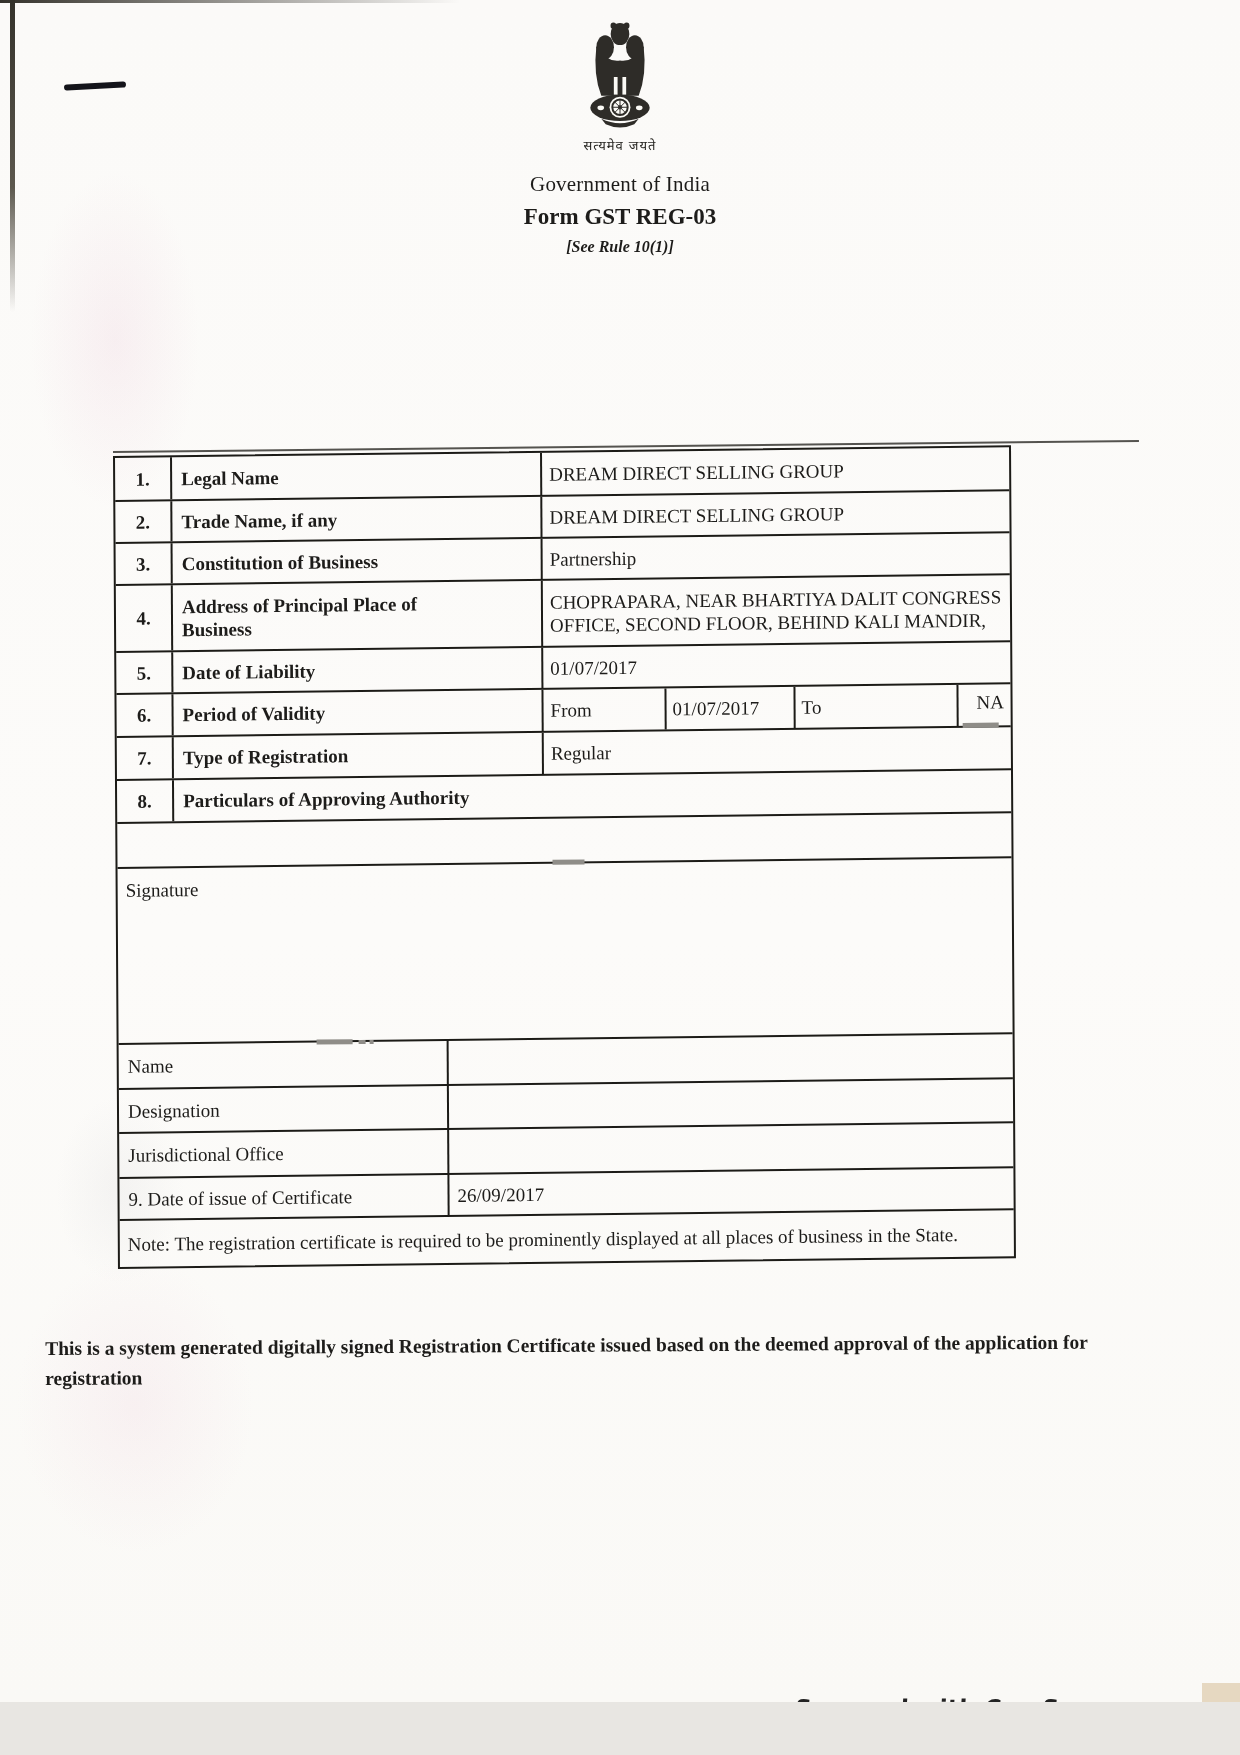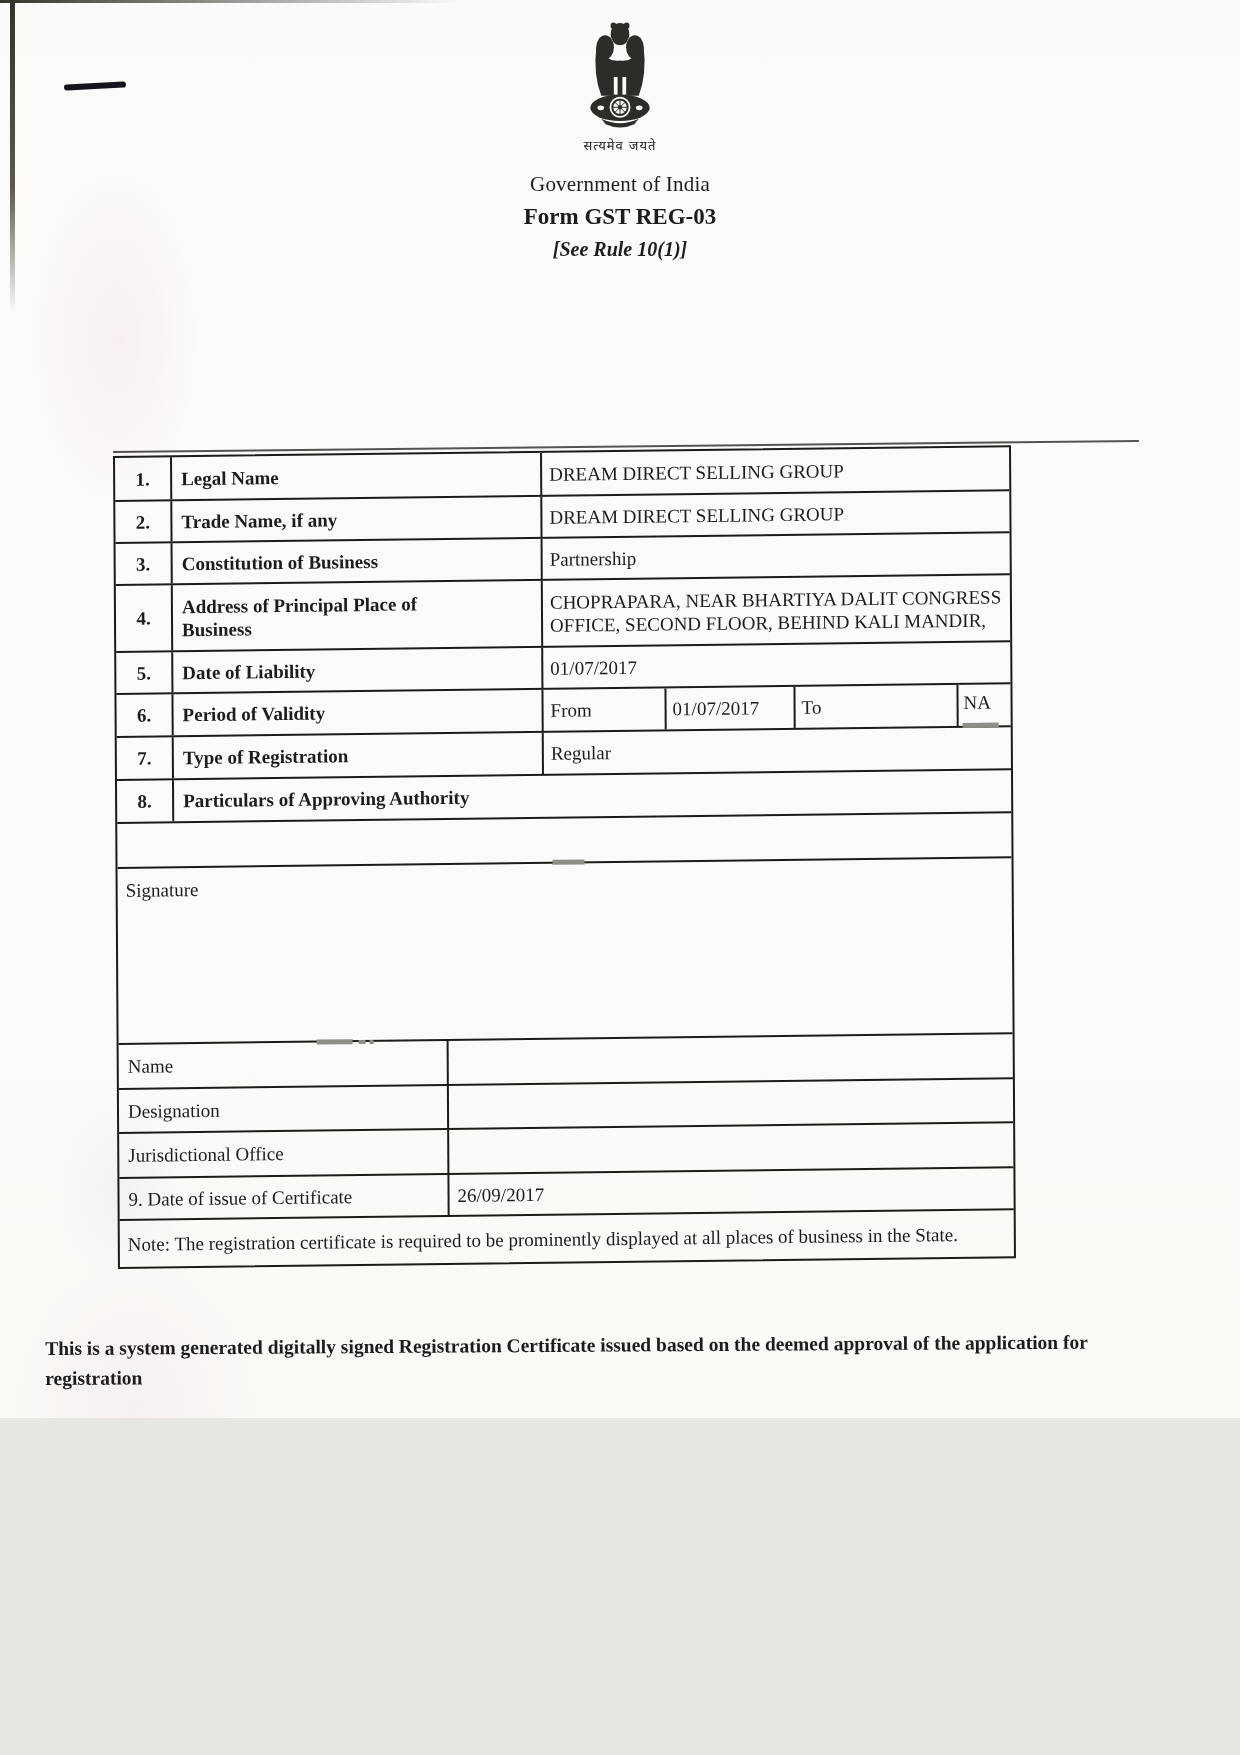--- a/index.html
+++ b/index.html
@@ -1,17 +1,17 @@
 <!DOCTYPE html>
 <html><head>
 <meta charset="utf-8">
 <style>
   html,body{margin:0;padding:0;background:#e8e6e2;}
   .page{
-    position:relative;width:1240px;height:1418px;margin:0 auto;
+    position:relative;width:1240px;height:1702px;margin:0 auto;
     background:linear-gradient(180deg,#fbfaf8 0%,#fcfbf9 55%,#faf9f6 100%);
     font-family:"Liberation Serif", serif;color:#1d1c1a;overflow:hidden;
   }
   
   .edge-left{position:absolute;left:10px;top:0;width:5px;height:312px;
     background:linear-gradient(180deg,#34322b 0%,#5c584e 60%,rgba(92,88,78,0) 100%);}
   .edge-top{position:absolute;left:0;top:0;width:460px;height:3px;
     background:linear-gradient(90deg,#34322b 0%,rgba(52,50,43,0) 100%);}
   .pen-mark{position:absolute;left:64px;top:83px;width:62px;height:6px;border-radius:4px;
     background:#14141a;transform:rotate(-3deg);}
@@ -26,40 +26,40 @@
     background:rgba(214,190,150,.55);}
   .behind-line{position:absolute;left:113px;top:451px;width:1026px;height:2px;
     background:rgba(42,41,36,.8);transform:rotate(-0.62deg);transform-origin:left center;}
   
   .center-wrap{position:absolute;left:0;width:1240px;text-align:center;}
   .emblem-box{top:22px;}
   .emblem-caption{top:136px;font-family:"DejaVu Sans","Liberation Sans",sans-serif;
     font-size:13px;color:#24231f;letter-spacing:1px;}
   .gov-line{top:172px;font-size:21px;font-weight:normal;letter-spacing:.2px;}
   .form-line{top:204px;font-size:23px;font-weight:bold;}
-  .rule-line{top:238px;font-size:20px;font-style:italic;font-weight:600;}
+  .rule-line{top:238px;font-size:16px;font-style:italic;font-weight:600;}
   .cert-title{top:301px;font-size:21px;font-weight:bold;letter-spacing:.3px;}
   .regnum{position:absolute;left:137px;top:401px;font-size:20.5px;}
   .regnum b{font-weight:bold;}
   
   .tbl{position:absolute;left:113px;top:456px;width:894px;
     border:2px solid #1c1b17;box-sizing:content-box;
     transform:skewY(-0.68deg) skewX(0.35deg);transform-origin:0 0;}
   .trow{display:flex;border-bottom:2px solid #1c1b17;box-sizing:border-box;align-items:stretch;}
   .trow.last{border-bottom:none;}
   .cell{box-sizing:border-box;border-right:2px solid #1c1b17;display:flex;
     align-items:center;font-size:19px;line-height:23px;overflow:hidden;}
   .cell.end{border-right:none;}
   .num{width:57px;justify-content:center;font-weight:bold;}
   .lbl{width:370px;padding-left:9px;font-weight:bold;}
   .val{flex:1;padding-left:7px;}
   .sub1{width:123px;padding-left:7px;}
   .sub2{width:129px;padding-left:6px;}
   .sub3{width:163px;padding-left:6px;}
-  .sub4{flex:1;padding-left:5px;align-items:flex-start;padding-top:6px;}
+  .sub4{flex:1;padding-left:18px;align-items:flex-start;padding-top:6px;}
   .wideL{width:330px;padding-left:9px;}
   .wideR{flex:1;}
   .sig-row .cell{align-items:flex-start;padding-top:10px;}
   .note-cell{padding:6px 8px;align-items:center;}
   .addr-lbl span{display:block;width:300px;}
   
   .gmark{position:absolute;background:#8f8d88;height:5px;}
   .na-under{left:846px;top:275px;width:36px;}
   .dash-sig{left:435px;top:407px;width:32px;}
   .dash-name{left:198px;top:584px;width:36px;}

